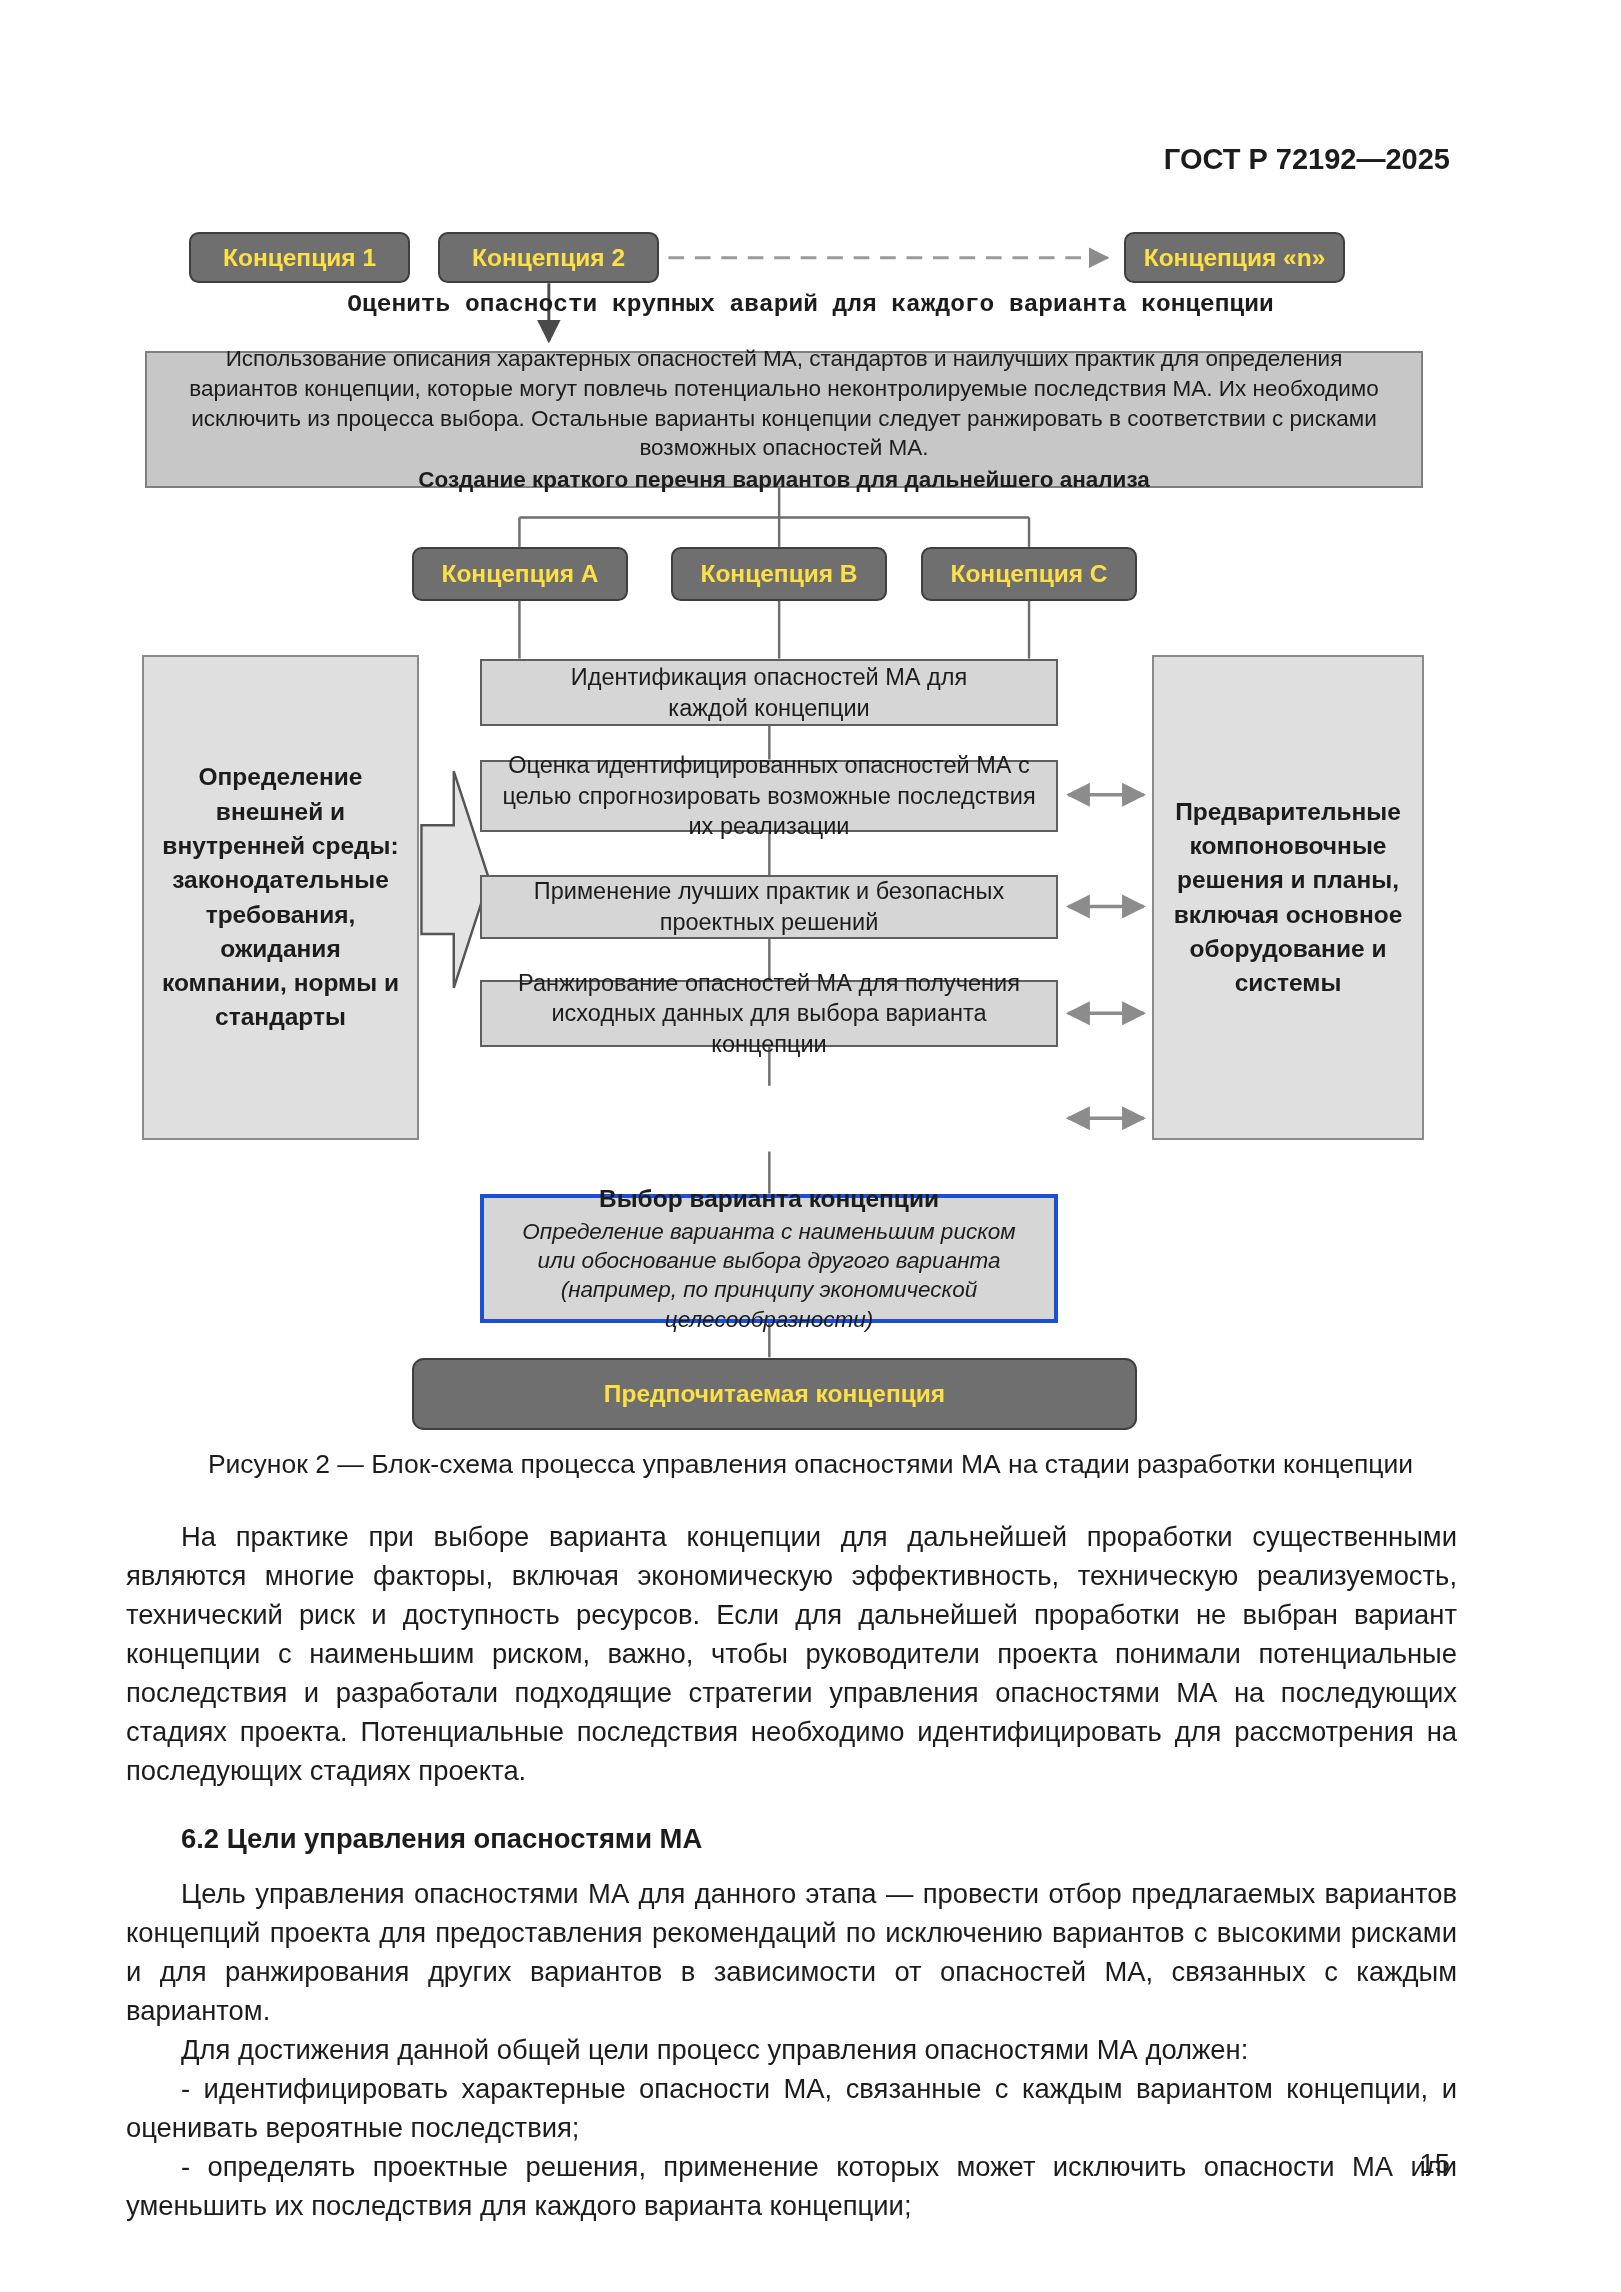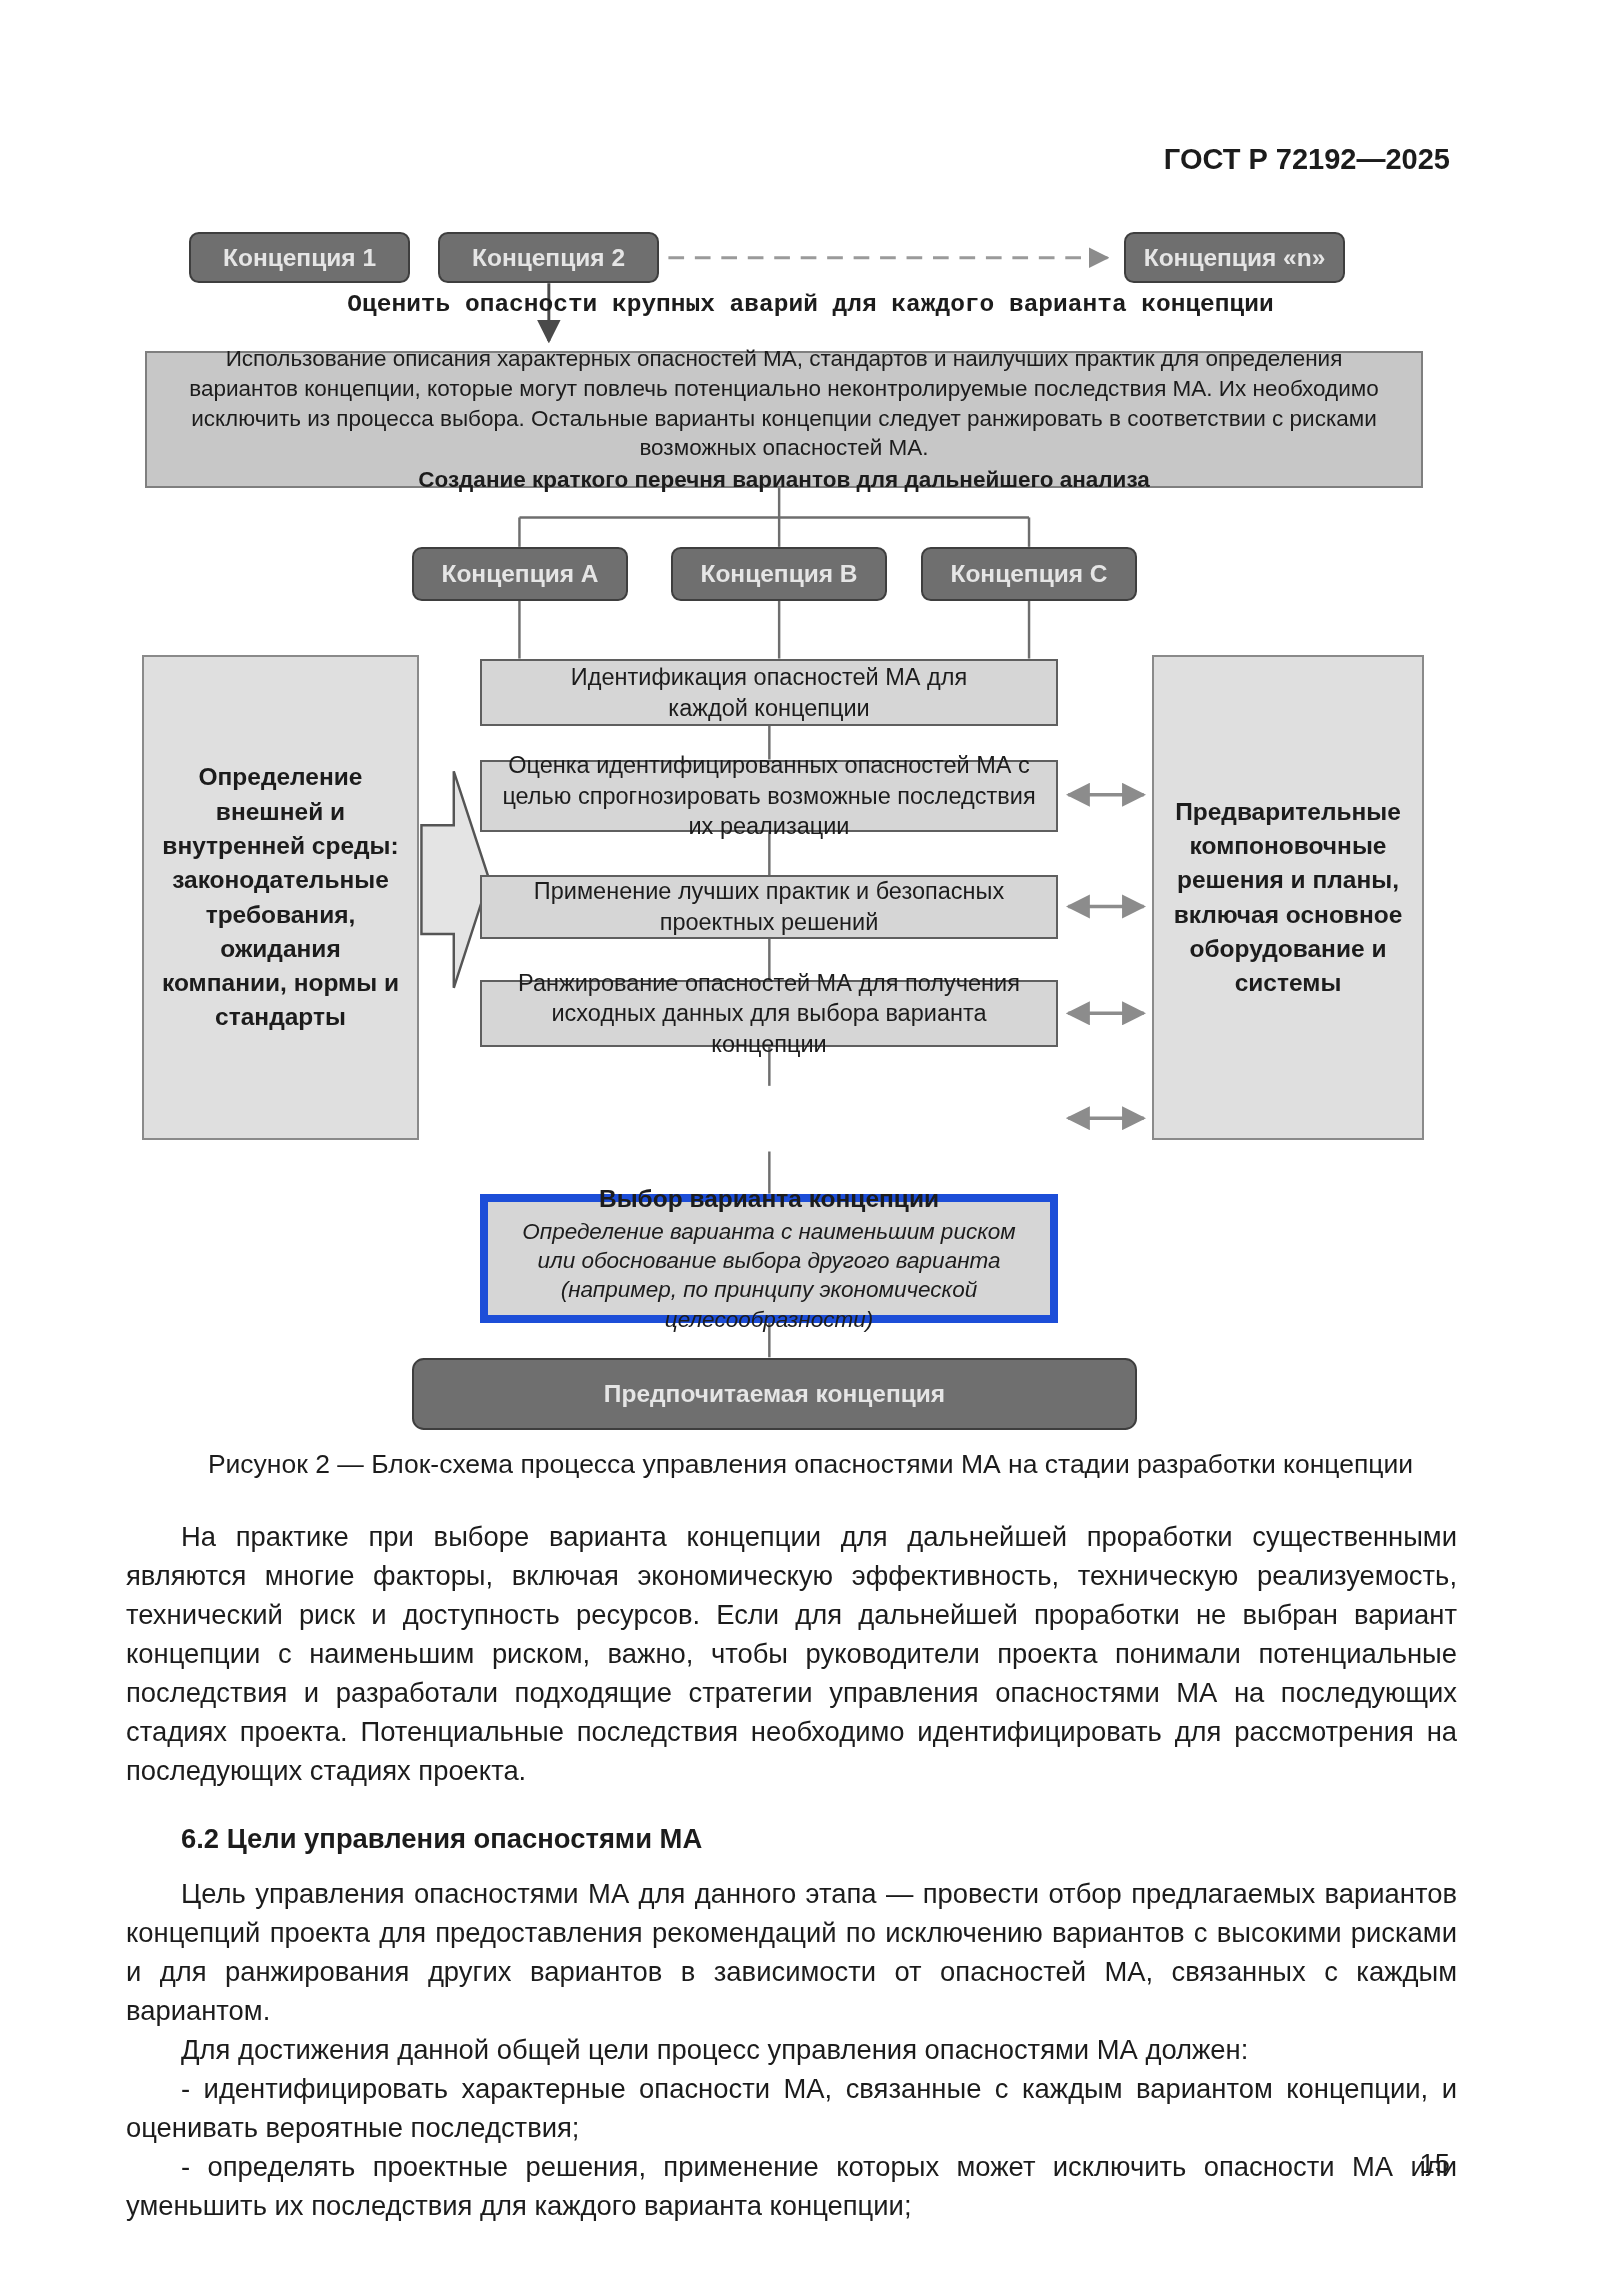--- a/index.html
+++ b/index.html
@@ -3,26 +3,26 @@
 <meta charset="utf-8">
 <style>
   * { margin:0; padding:0; box-sizing:border-box; }
   html,body { background:#e9e9e9; }
   body { font-family:"Liberation Sans", sans-serif; }
   .page { position:relative; width:1621px; height:2293px; background:#ffffff; margin:0 auto; color:#1c1c1c; overflow:hidden; }
 
   .connectors { position:absolute; left:0; top:0; z-index:1; }
 
   .box { position:absolute; z-index:2; display:flex; flex-direction:column; align-items:center; justify-content:center; text-align:center; }
-  .darkbox { background:#6f6f6f; border:2px solid #3e3e3e; border-radius:9.8px; color:#e5e5e5; font-weight:bold; font-size:24.5px; }
+  .darkbox { background:#6f6f6f; border:2px solid #3e3e3e; border-radius:9.8px; color:#fde047; font-weight:bold; font-size:24.5px; }
   .bigbox  { background:#c7c7c7; border:2px solid #7f7f7f; font-size:22.5px; line-height:1.32; padding:15px 39px; }
   .bigbox .bold-line { font-weight:bold; margin-top:2px; }
   .procbox { background:#d6d6d6; border:2px solid #5f5f5f; font-size:23.5px; line-height:1.3; padding:5.9px 17.6px; }
   .sidebox { background:#dfdfdf; border:2px solid #8a8a8a; font-weight:bold; font-size:24.5px; line-height:1.4; padding:9.8px 13.7px; }
-  .selbox  { background:#d6d6d6; border:8px solid #1d4ed8; font-size:22.5px; line-height:1.3; padding:5.9px 29px; }
+  .selbox  { background:#d6d6d6; border:4px solid #1d4ed8; font-size:22.5px; line-height:1.3; padding:5.9px 29px; }
   .selbox .sel-title { font-weight:bold; font-size:24.5px; margin-bottom:2px; }
   .selbox .sel-note  { font-style:italic; }
 
   .gost-header { position:absolute; top:143px; right:171px; font-weight:bold; font-size:29px; z-index:2; }
   .assess-label { position:absolute; top:291px; left:0; width:100%; text-align:center; font-weight:bold; font-size:24.5px; z-index:2;font-family:Liberation Mono, monospace; }
   .caption { position:absolute; top:1449px; left:0; width:100%; text-align:center; font-size:26.5px; z-index:2; }
 
   .body-text { position:absolute; left:120px; top:1517px; width:1331px; font-size:27.4px; line-height:39px; text-align:justify; z-index:2;margin-left:6px; }
   .body-text p { text-indent:55px; }
   .body-text h3 { font-size:27.4px; font-weight:bold; text-indent:55px; margin:29px 0 15.7px 0; }

